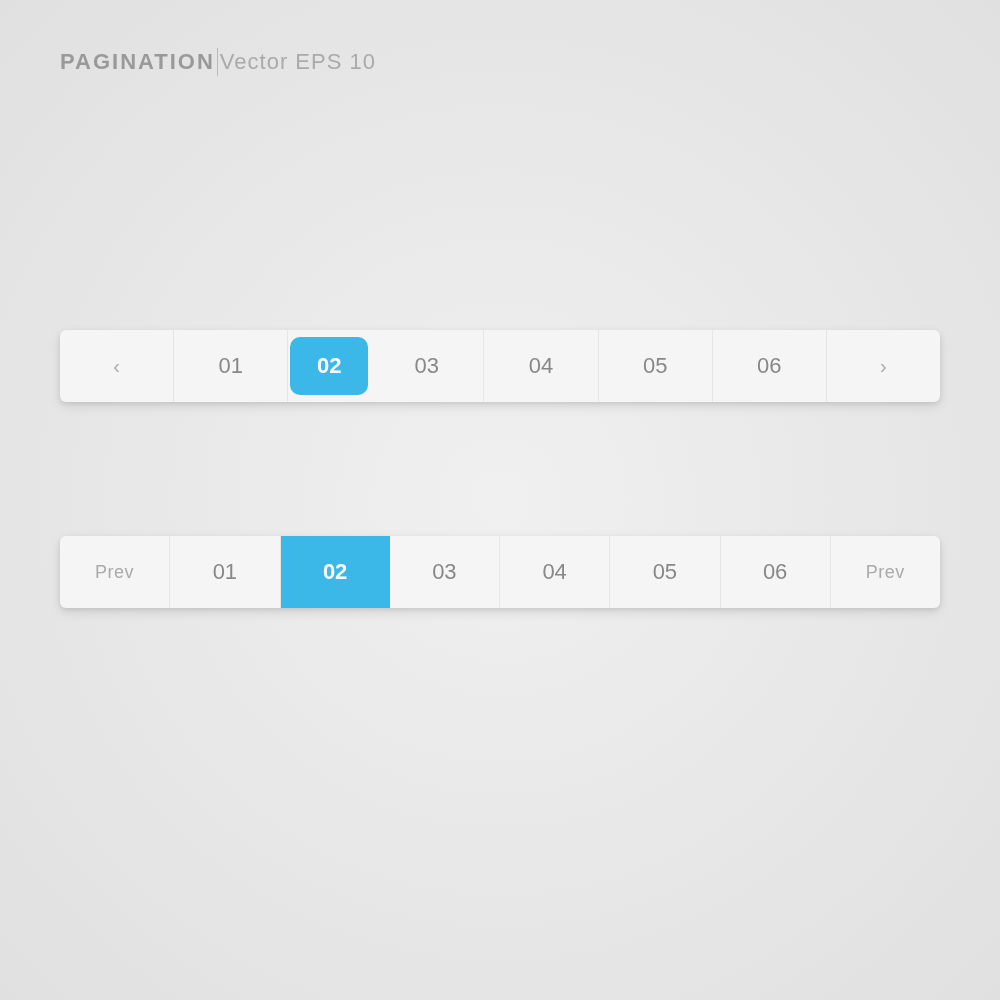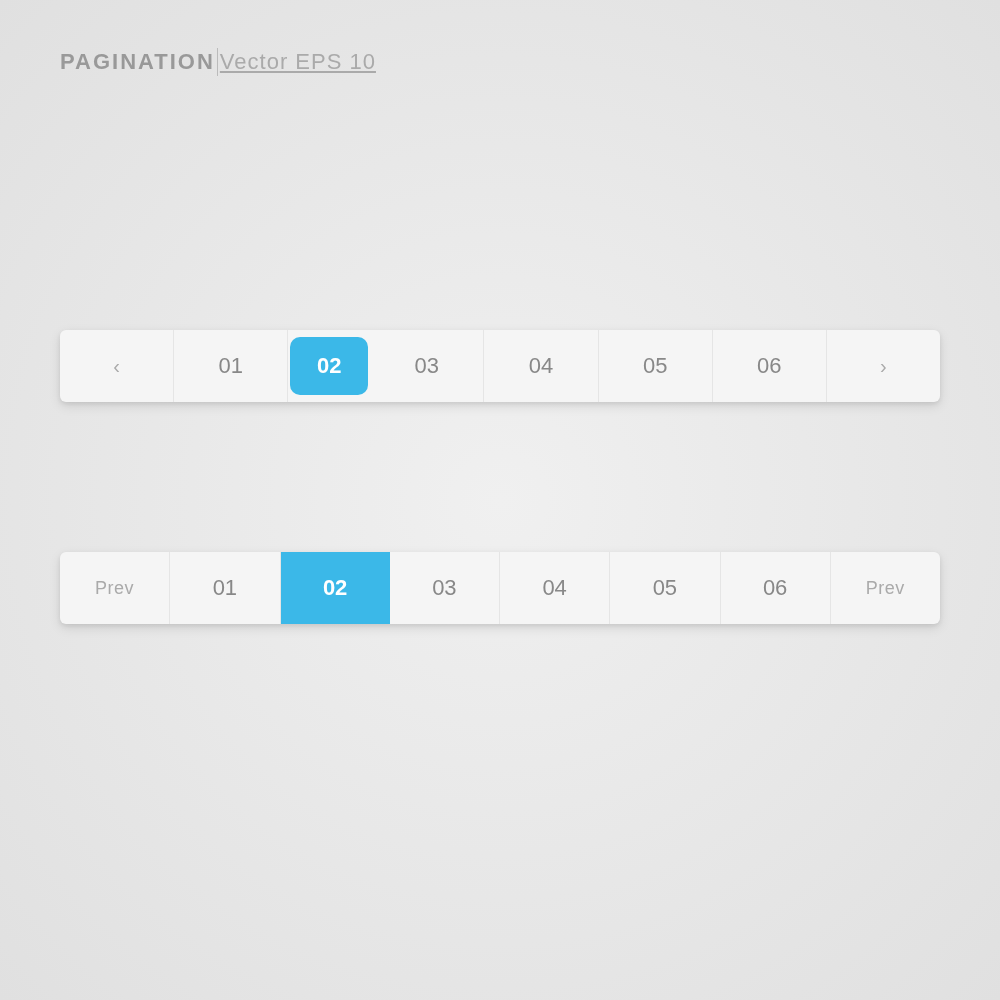--- a/index.html
+++ b/index.html
@@ -34,38 +34,37 @@
       width: 1px;
       height: 28px;
       background: #bbb;
     }
 
     .header-subtitle {
       font-size: 22px;
       font-weight: 300;
       color: #aaa;
       letter-spacing: 1px;
-      text-decoration: underline;
     }
 
     
     .pagination-bar {
       position: absolute;
       left: 60px;
       right: 60px;
       height: 72px;
       background: #f5f5f5;
       border-radius: 6px;
       display: flex;
       align-items: center;
       box-shadow: 0 4px 12px rgba(0,0,0,0.10), 0 2px 4px rgba(0,0,0,0.08);
     }
 
     .bar1 { top: 330px; }
-    .bar2 { top: 552px; }
+    .bar2 { top: 536px; }
 
     .pagination-bar .page-item {
       flex: 1;
       display: flex;
       align-items: center;
       justify-content: center;
       height: 100%;
       cursor: pointer;
       font-size: 22px;
       font-weight: 500;

